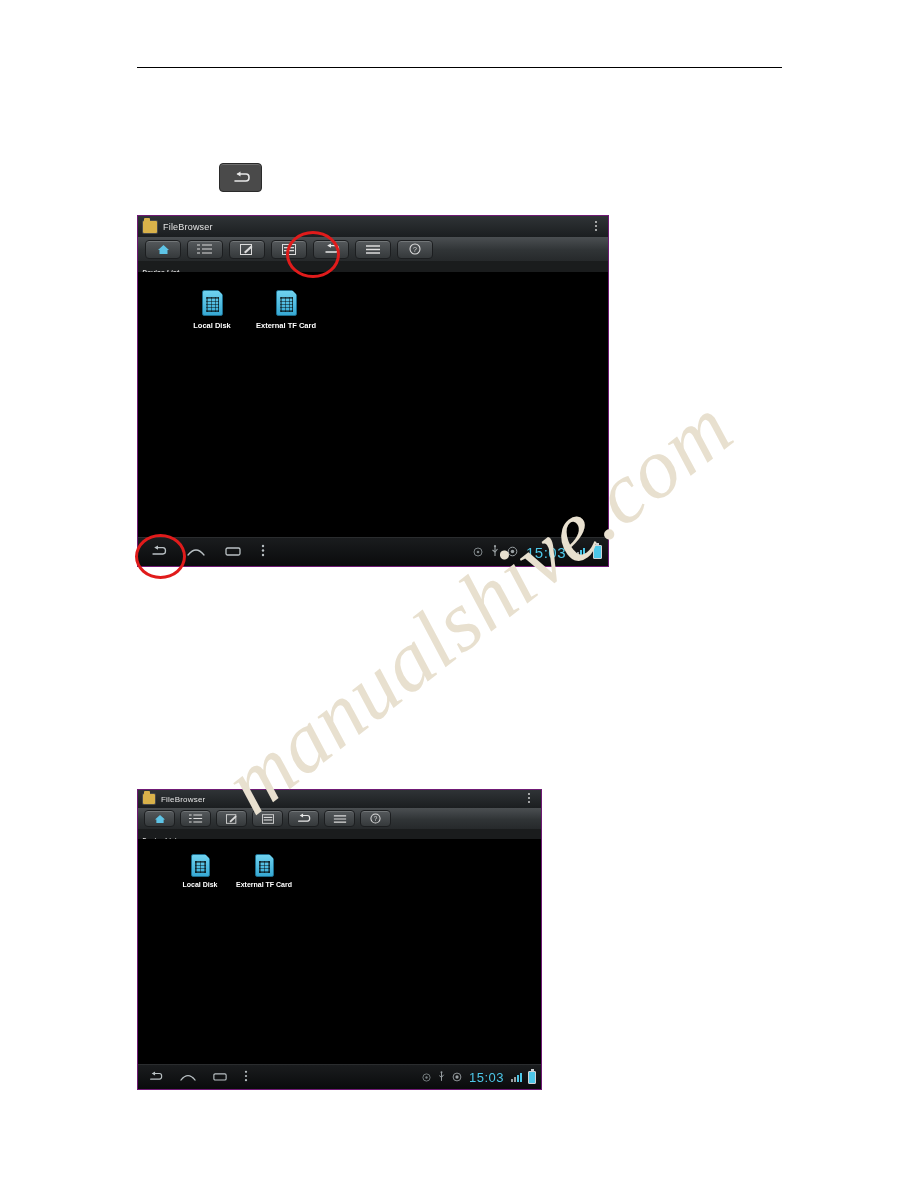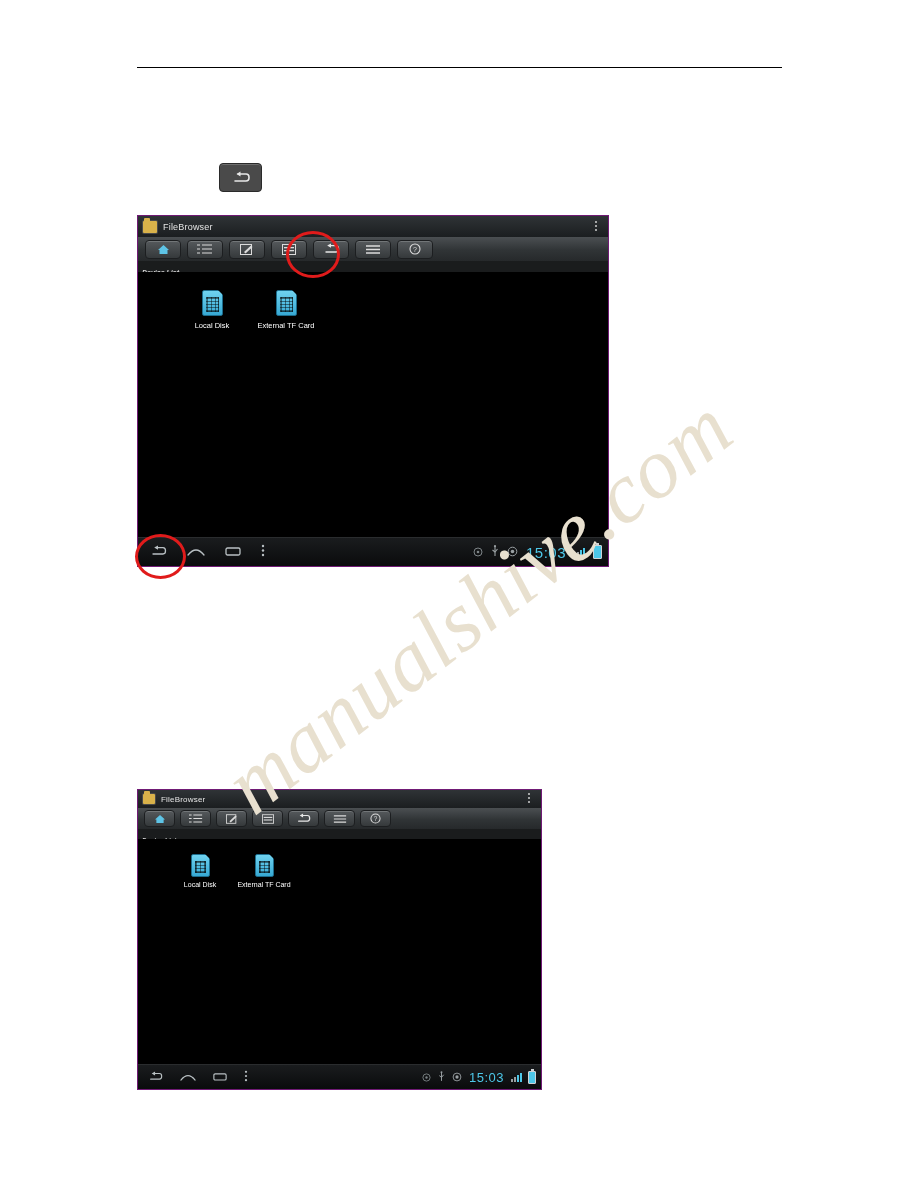--- a/index.html
+++ b/index.html
@@ -177,20 +177,21 @@
     position: absolute;
     left: 0; right: 0;
     background: #000;
   }
   .tablet-1 .content { top: 56px; bottom: 28px; }
   .tablet-2 .content { top: 49px; bottom: 24px; }
 
   .drive-grid {
     display: flex;
     align-items: flex-end;
+    font-weight: bold;
   }
   .tablet-1 .drive-grid { padding: 18px 0 0 37px; }
   .tablet-2 .drive-grid { padding: 15px 0 0 30px; }
 
   .drive {
     text-align: center;
   }
   .tablet-1 .drive { width: 74px; }
   .tablet-2 .drive { width: 64px; }
 

